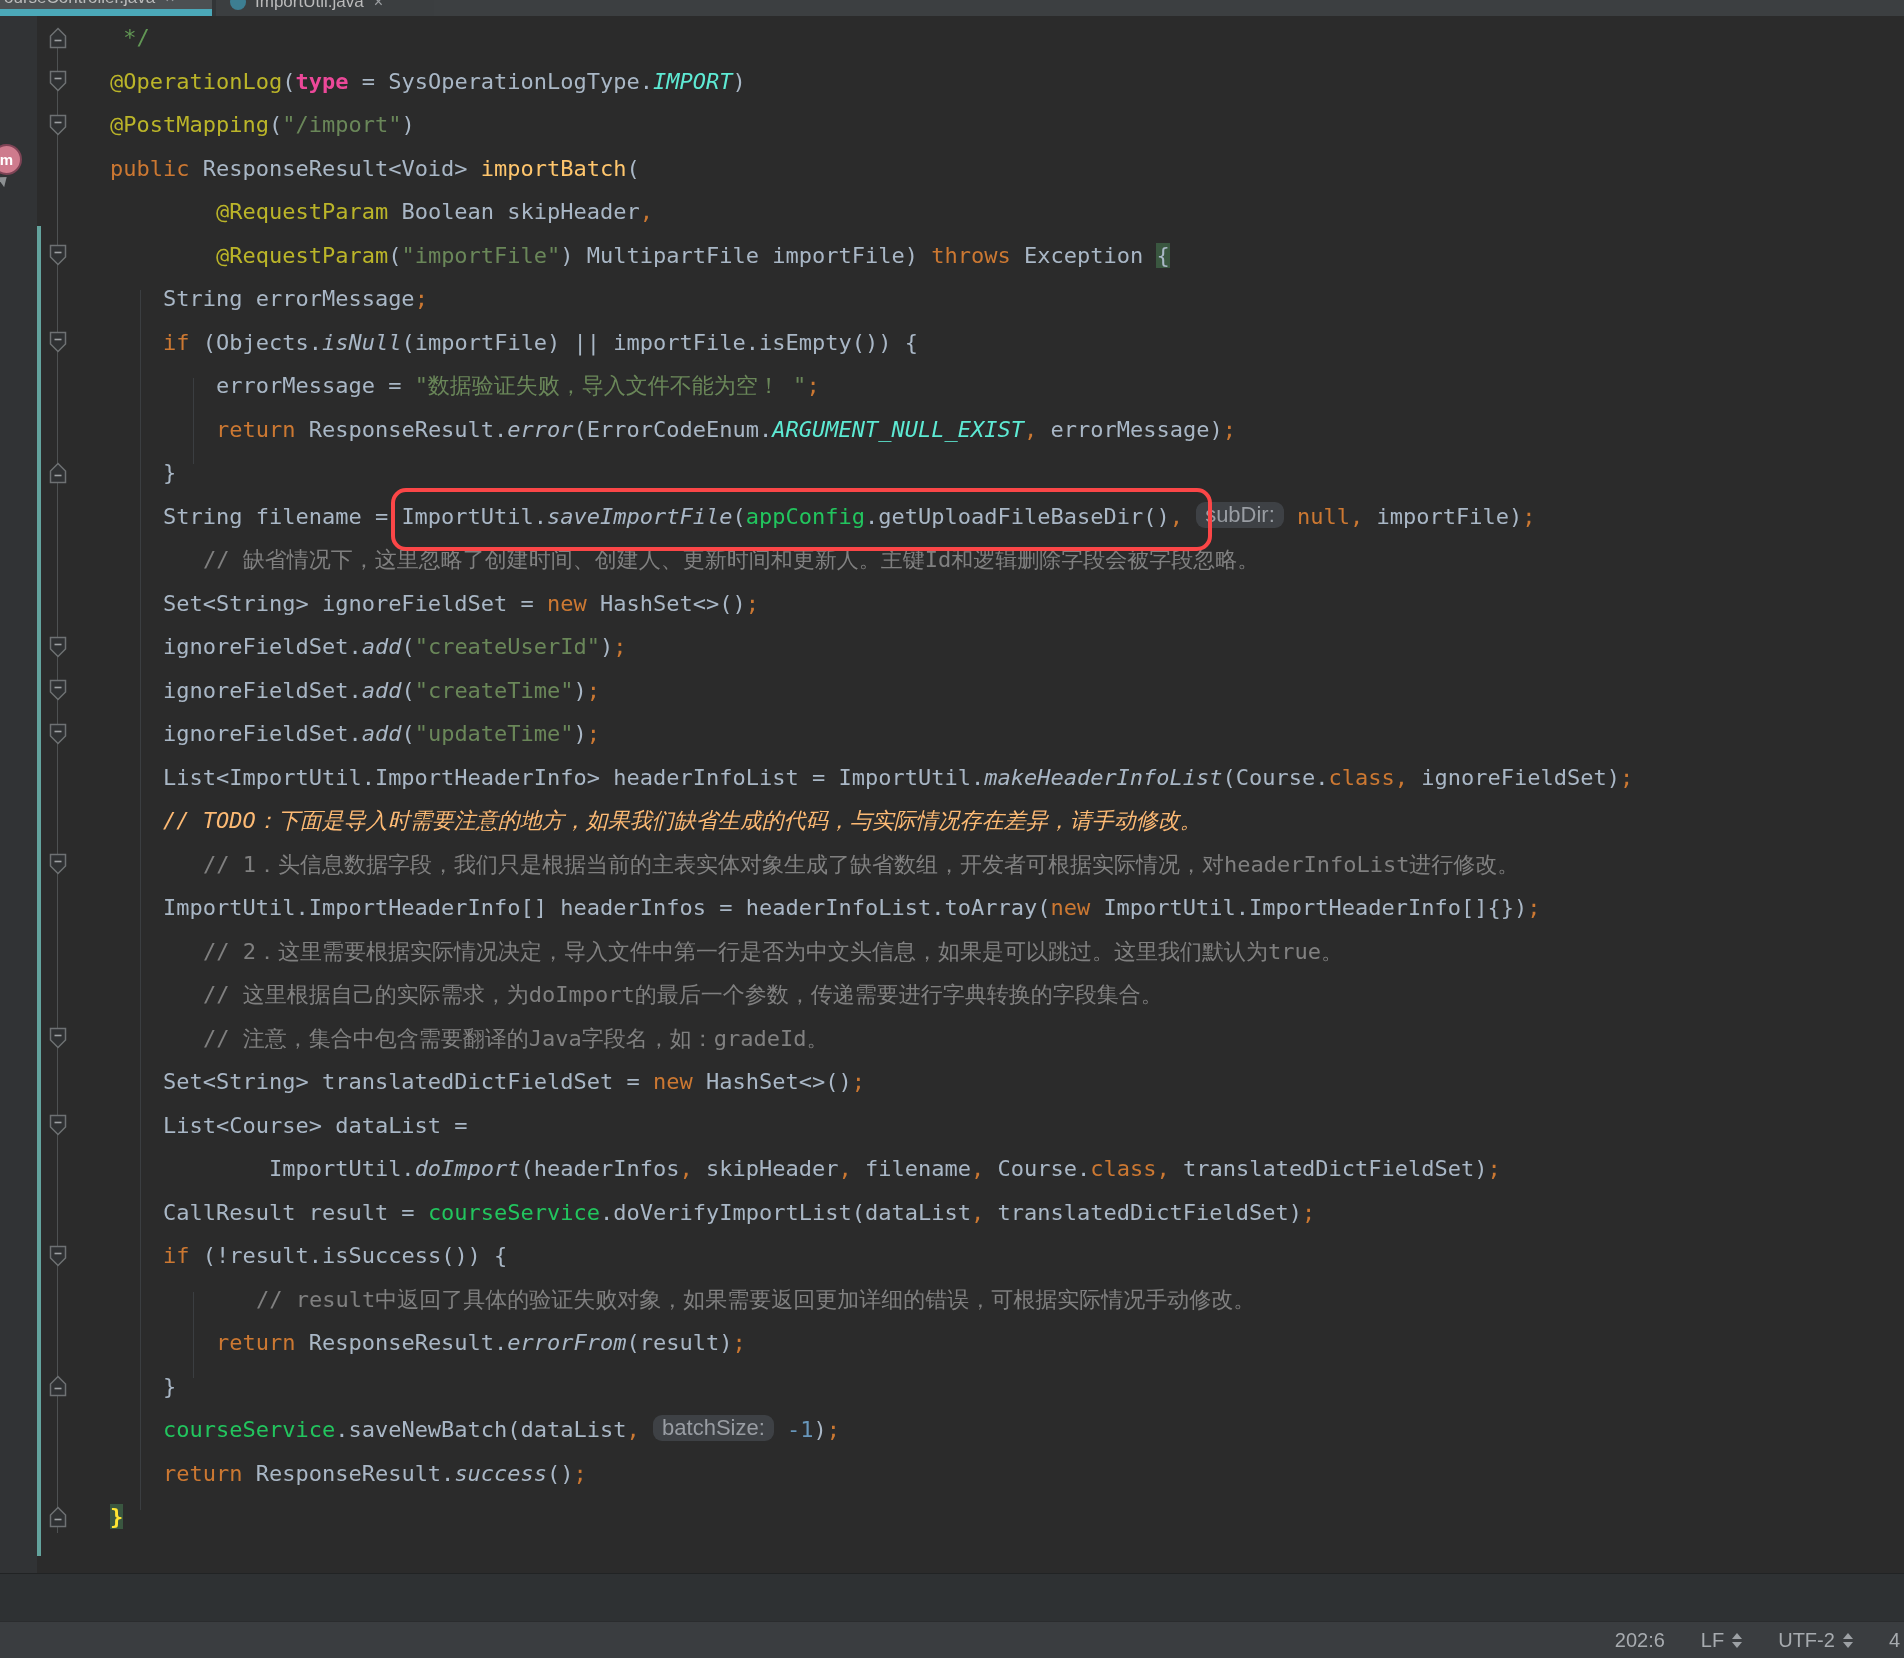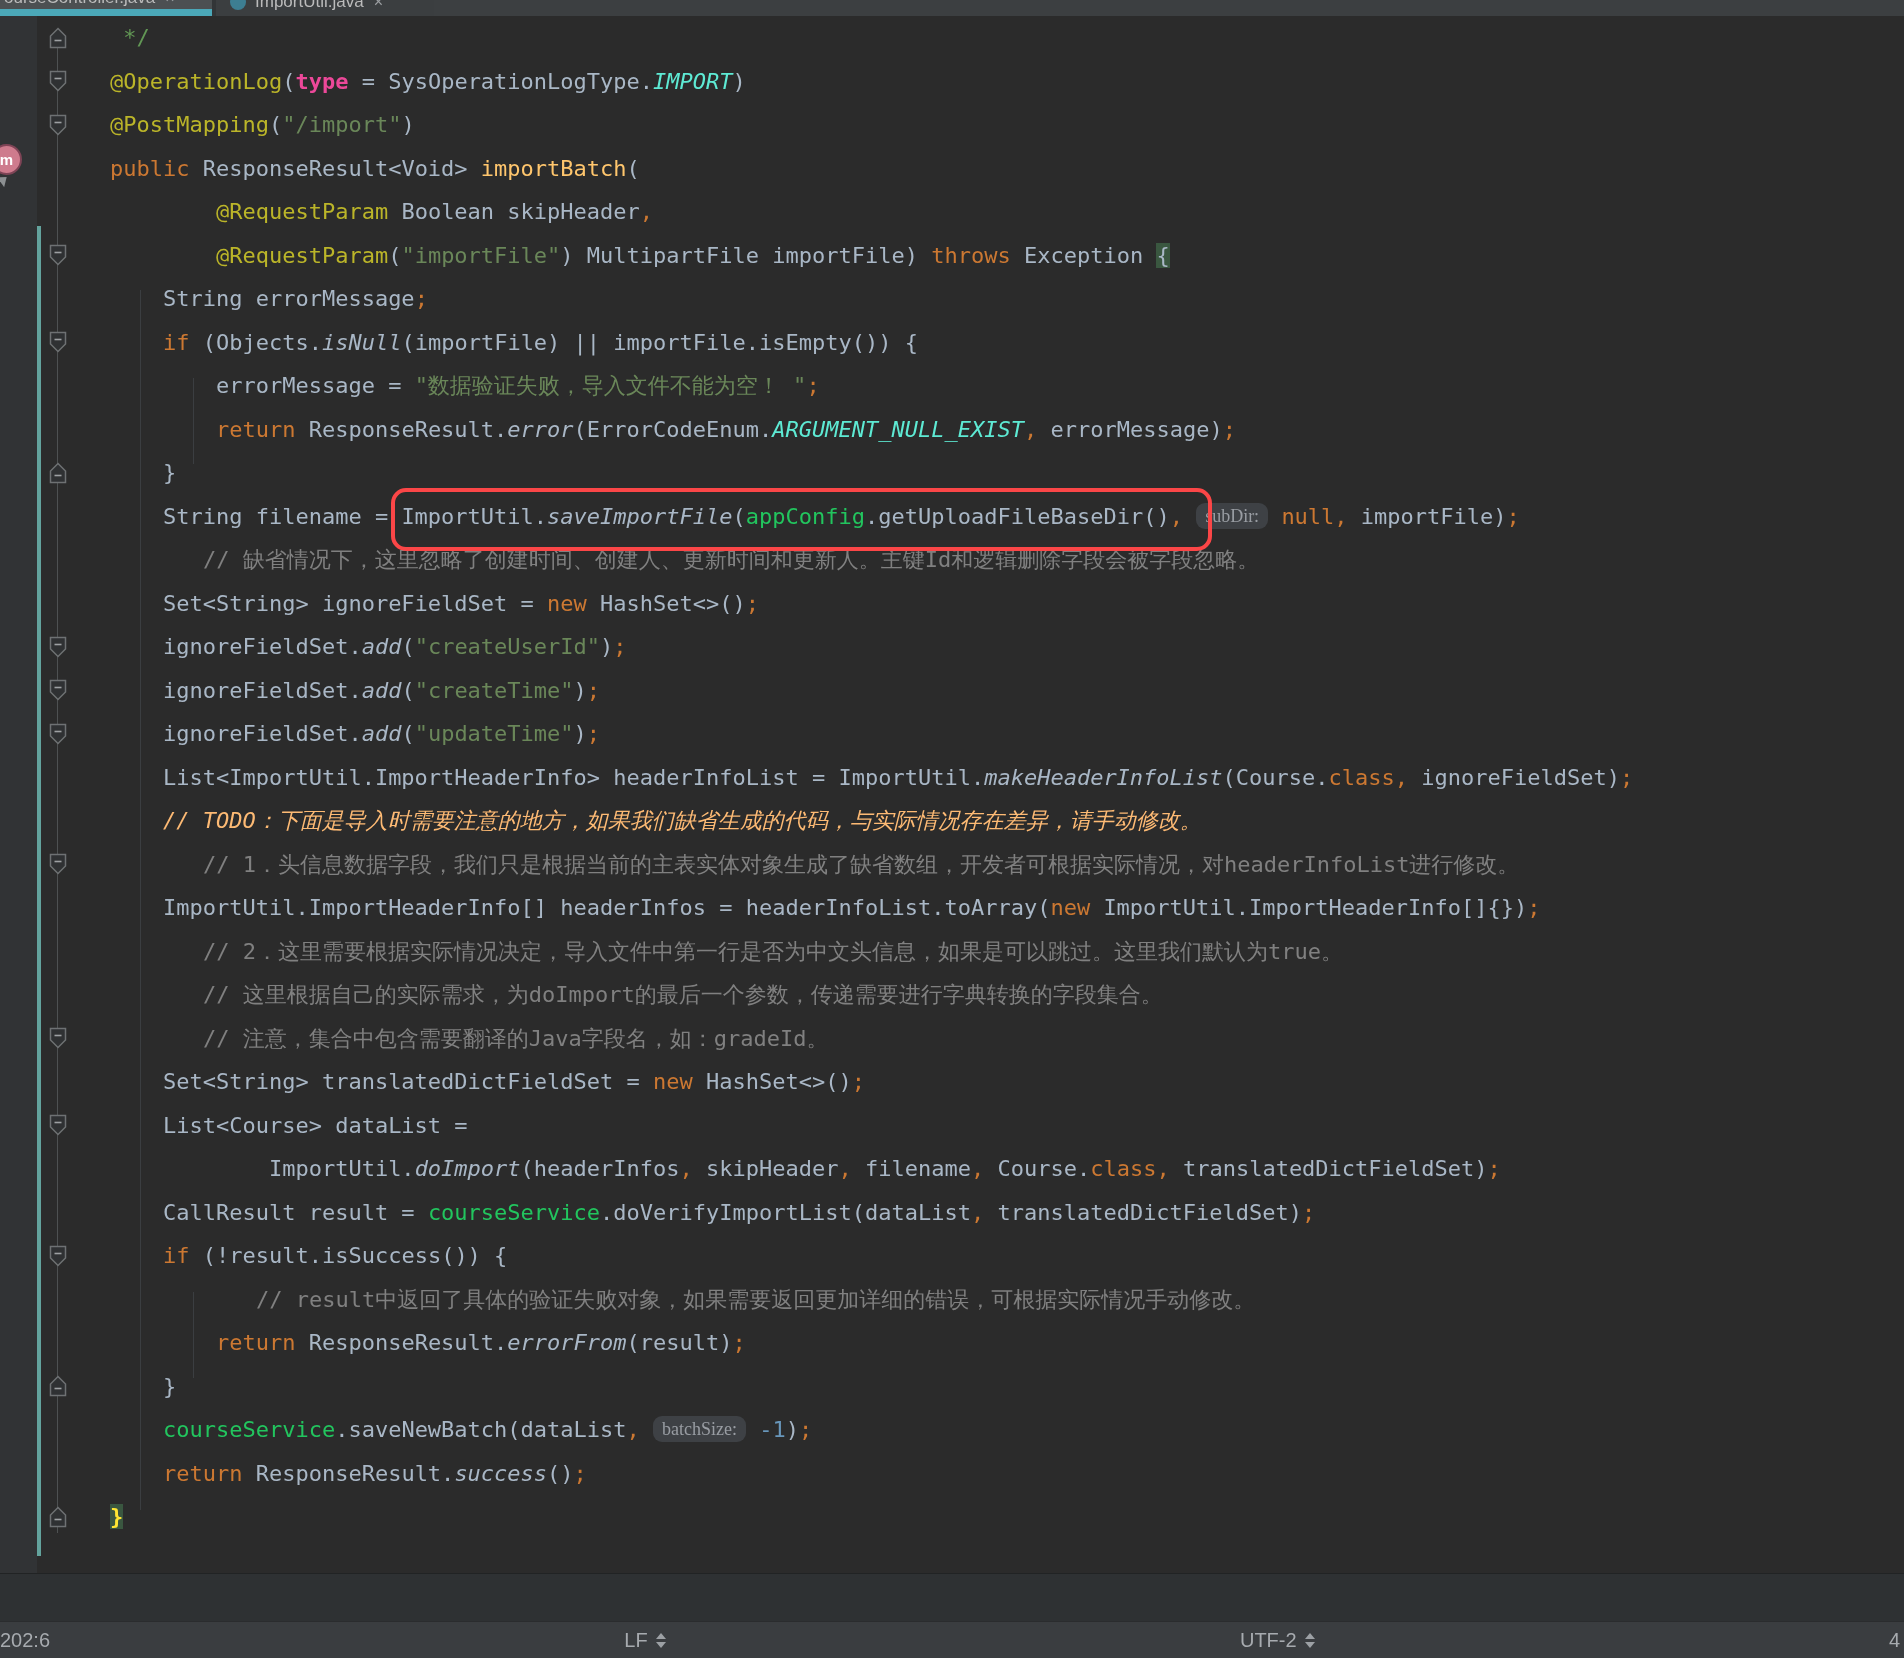--- a/index.html
+++ b/index.html
@@ -37,42 +37,42 @@
   .t-doc{color:#629755;}
   .t-todo{color:#fdba74;font-style:italic;}
   .t-const{color:#5eead4;font-style:italic;text-align:center;}
   .t-field{color:#22c55e;}
   .t-num{color:#6897BB;}
   .t-sm{color:#A9B7C6;font-style:italic;}
   .t-m{color:#FFC66D;}
   .t-p{color:#CC7832;}
   .t-bh{background:#3A5740;color:#A9B7C6;}
   .t-by{background:#3A5740;color:#FFE733;font-weight:bold;}
-  .t-hint{display:inline-block;background:#3E4145;color:#999DA3;font-size:18px;line-height:26px;
+  .t-hint{display:inline-block;background:#3E4145;color:#999DA3;font-size:22px;line-height:26px;
           border-radius:9px;padding:0 9px;position:relative;top:-2px;
-          font-family:Liberation Serif, serif;}
+          font-family:Liberation Sans, sans-serif;}
   
   #highlight-box{position:absolute;left:391px;top:472px;width:813px;height:55px;
                  border:4.5px solid #FB4647;border-radius:15px;pointer-events:none;z-index:20;}
   
   .fold-marker{position:absolute;left:49px;width:18px;height:22px;z-index:5;}
   
   #method-icon{position:absolute;left:-9px;top:128px;width:27px;height:27px;border-radius:50%;
                background:#CE7B8D;border:2px solid #7E4456;color:#FFF;display:flex;align-items:center;
                justify-content:center;font-size:15px;font-weight:bold;z-index:6;
                font-family:"Liberation Sans",sans-serif;}
   #method-icon-arrow{position:absolute;left:0px;top:158px;width:0;height:0;z-index:6;
                border-left:8px solid #8C9092;border-top:5px solid transparent;border-bottom:7px solid transparent;
                transform:rotate(-35deg);}
   
   #panel-strip{position:absolute;left:0;top:1573px;width:1904px;height:48px;background:#2E3133;
                border-top:1px solid #212324;box-sizing:border-box;}
   #statusbar{position:absolute;left:0;top:1621px;width:1904px;height:37px;background:#3A3D40;
              border-top:1px solid #2A2C2E;box-sizing:border-box;display:flex;align-items:center;
-             justify-content:space-between;gap:36px;padding-right:4px;
+             justify-content:flex-end;gap:36px;padding-right:4px;
              font-family:"Liberation Sans",sans-serif;font-size:20px;color:#A7ABAF;}
   .sb-item{display:flex;align-items:center;white-space:nowrap;}
   .updn{display:inline-flex;flex-direction:column;gap:3px;margin-left:8px;}
   .updn i{display:block;width:0;height:0;border-left:5px solid transparent;border-right:5px solid transparent;}
   .updn .up{border-bottom:6px solid #9DA1A5;}
   .updn .dn{border-top:6px solid #9DA1A5;}
 </style>
 </head>
 <body>
 

